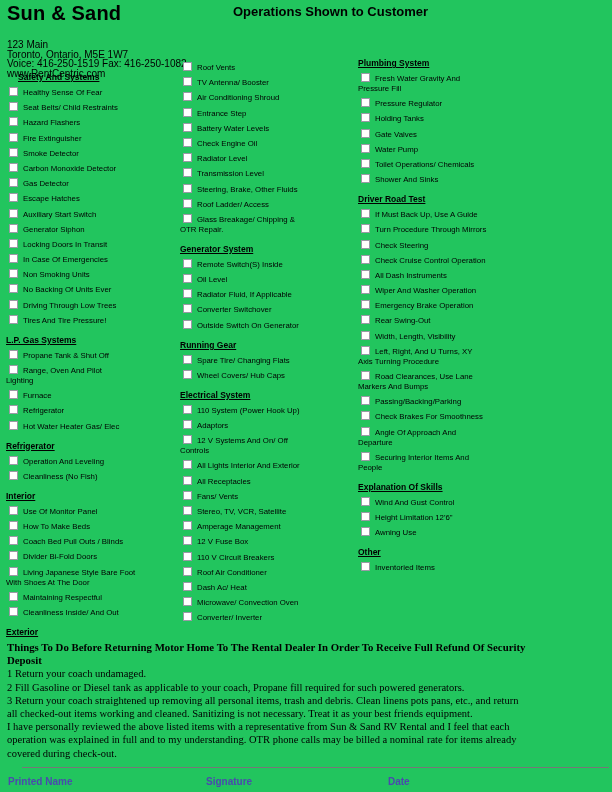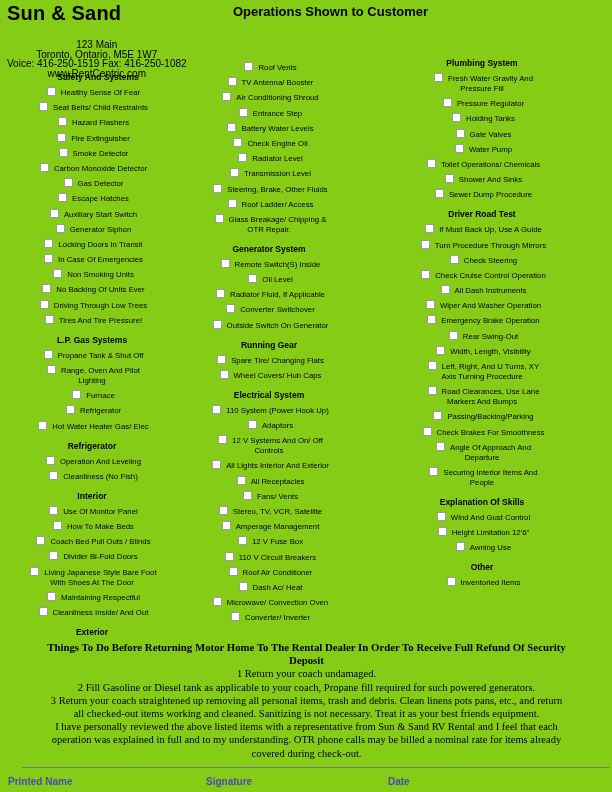--- a/index.html
+++ b/index.html
@@ -1,32 +1,31 @@
 <!DOCTYPE html>
 <html style="--label-blue: #4a4aae; --cb-border: #9a9aa6; --sig-line: #777777;"><head>
 <meta charset="utf-8">
 <style>
   html,body { margin:0; padding:0; background:#e8e8e8; }
   .page {
     position:relative; width:612px; height:792px; margin:0 auto;
-    background:#84cc16; color:#000; overflow:hidden;
+    background:#22c55e; color:#000; overflow:hidden;
     font-family:"Liberation Sans", sans-serif;
-    text-align:center;
   }
   
   .brand      { position:absolute; left:7px;  top:2px;  font-size:20px; font-weight:bold; letter-spacing:0.2px; }
   .doc-title  { position:absolute; left:233px; top:4px; font-size:13px; font-weight:bold; }
   .address    { position:absolute; left:7px;  top:40px; font-size:10px; line-height:9.6px; }
   .address div { white-space:nowrap; }
   
   .col  { position:absolute; }
   .col1 { left:6px;   top:72px; width:172px; }
   .col2 { left:180px; top:62px; width:178px; }
   .col3 { left:358px; top:58px; width:248px; }
-  .section-heading { font-size:8.5px; font-weight:bold; margin:9px 0 5px 0; }
+  .section-heading { font-size:8.5px; font-weight:bold; margin:9px 0 5px 0;text-decoration:underline; }
   .col > .section-heading:first-child { margin-top:0; }
   .section-heading.indent { padding-left:12px; }
   .check-item { margin:0 0 4.2px 0; font-size:7.8px; line-height:10px; }
   .cb {
     display:inline-block; width:7px; height:7px; box-sizing:content-box;
     border:1px solid var(--cb-border,#9a9aa6); background:#fff;
     margin:0 5px 0 3px; vertical-align:-1px;
   }
   .cb-label { white-space:pre-line; }
   
@@ -145,21 +144,20 @@
       <div class="col col3">
         <div class="section-heading">Plumbing System</div>
         <div class="check-item"><span class="cb"></span><span class="cb-label">Fresh Water Gravity And
 Pressure Fill</span></div>
         <div class="check-item"><span class="cb"></span><span class="cb-label">Pressure Regulator</span></div>
         <div class="check-item"><span class="cb"></span><span class="cb-label">Holding Tanks</span></div>
         <div class="check-item"><span class="cb"></span><span class="cb-label">Gate Valves</span></div>
         <div class="check-item"><span class="cb"></span><span class="cb-label">Water Pump</span></div>
         <div class="check-item"><span class="cb"></span><span class="cb-label">Toilet Operations/ Chemicals</span></div>
         <div class="check-item"><span class="cb"></span><span class="cb-label">Shower And Sinks</span></div>
-        <div class="check-item"><span class="cb"></span><span class="cb-label">Sewer Dump Procedure</span></div>
         <div class="section-heading">Driver Road Test</div>
         <div class="check-item"><span class="cb"></span><span class="cb-label">If Must Back Up, Use A Guide</span></div>
         <div class="check-item"><span class="cb"></span><span class="cb-label">Turn Procedure Through Mirrors</span></div>
         <div class="check-item"><span class="cb"></span><span class="cb-label">Check Steering</span></div>
         <div class="check-item"><span class="cb"></span><span class="cb-label">Check Cruise Control Operation</span></div>
         <div class="check-item"><span class="cb"></span><span class="cb-label">All Dash Instruments</span></div>
         <div class="check-item"><span class="cb"></span><span class="cb-label">Wiper And Washer Operation</span></div>
         <div class="check-item"><span class="cb"></span><span class="cb-label">Emergency Brake Operation</span></div>
         <div class="check-item"><span class="cb"></span><span class="cb-label">Rear Swing-Out</span></div>
         <div class="check-item"><span class="cb"></span><span class="cb-label">Width, Length, Visibility</span></div>

